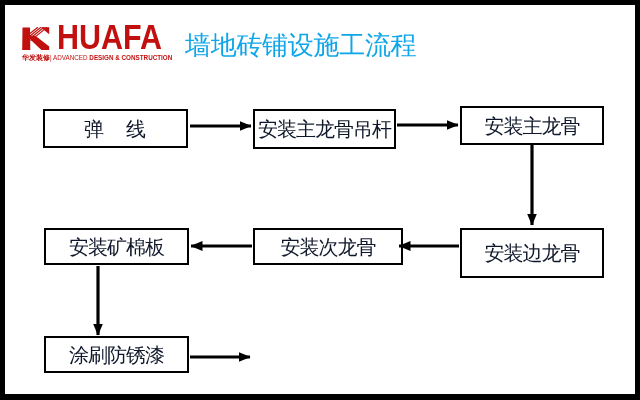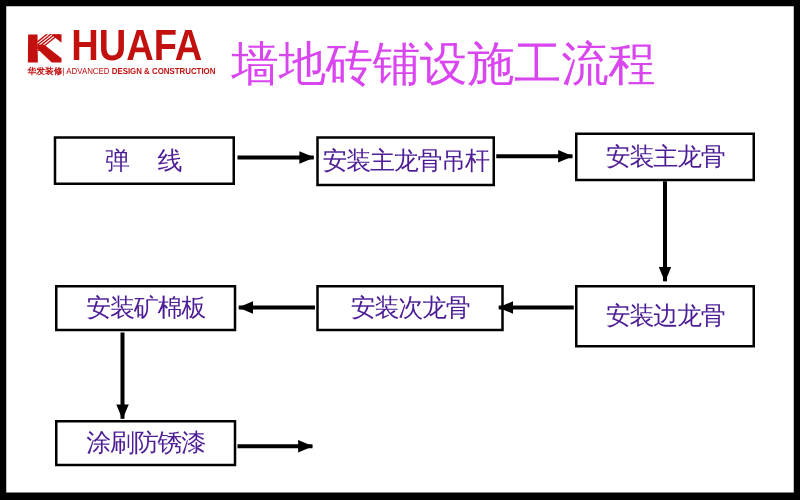--- a/index.html
+++ b/index.html
@@ -52,39 +52,40 @@
     display: inline-block;
     transform: scaleX(0.9);
     transform-origin: 0 50%;
     font-weight: normal;
   }
   .logo-tagline .en2 { font-weight: bold; }
 
   .slide-title {
     position: absolute;
     left: 185px; top: 32.5px;
-    font-size: 38px;
+    font-size: 26px;
     font-weight: 400;
     letter-spacing: -0.3px;
-    color: #d946ef;
+    color: #0ea5e9;
     line-height: 1;
     white-space: nowrap;
+    font-family: Liberation Serif, serif;
   }
 
   
   .node {
     position: absolute;
     background: #ffffff;
     border: 2px solid #000000;
     display: flex;
     align-items: center;
     justify-content: center;
     font-size: 20px;
     letter-spacing: -1px;
-    color: #4c1d95;
+    color: #0f172a;
     white-space: nowrap;
     line-height: 1;
   }
   #n1 { left: 43px;  top: 109px; width: 145px; height: 39px; letter-spacing: 1px; }
   #n2 { left: 253px; top: 109px; width: 143px; height: 40px; }
   #n3 { left: 460px; top: 106px; width: 144px; height: 39px; }
   #n4 { left: 460px; top: 228px; width: 144px; height: 50px; }
   #n5 { left: 253px; top: 228px; width: 150px; height: 37px; }
   #n6 { left: 44px;  top: 228px; width: 145px; height: 37px; }
   #n7 { left: 44px;  top: 336px; width: 145px; height: 37px; }

